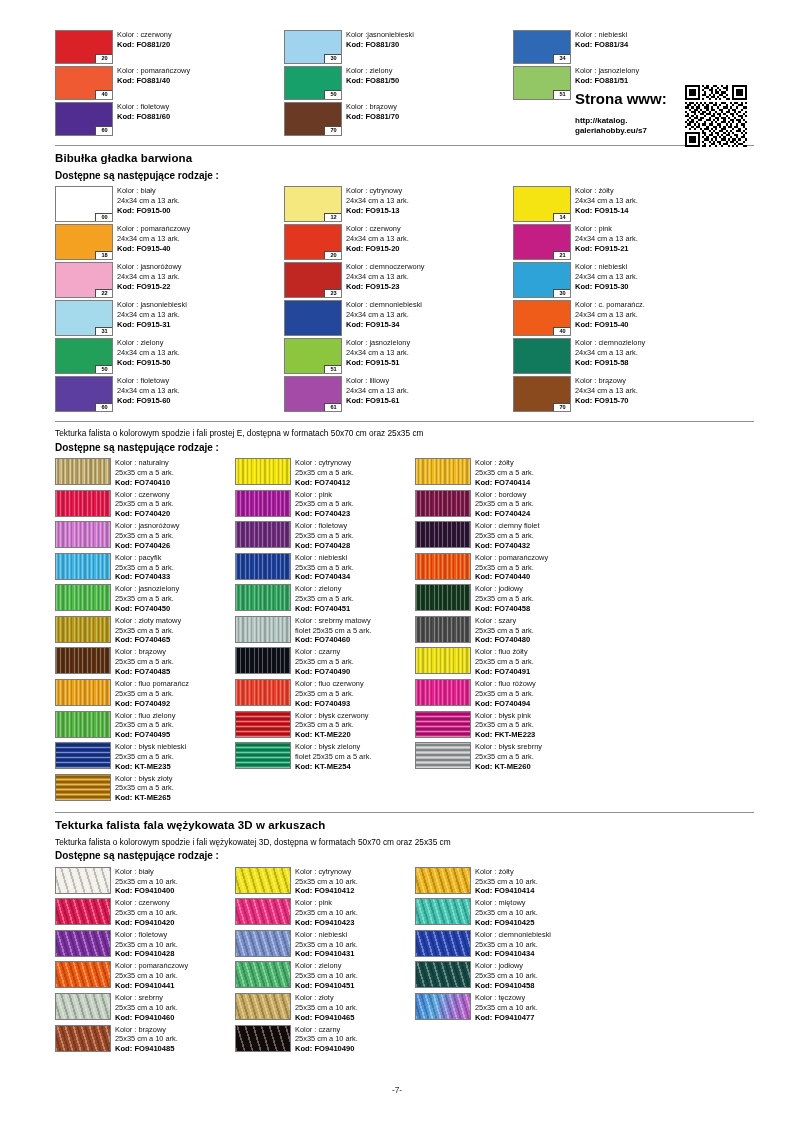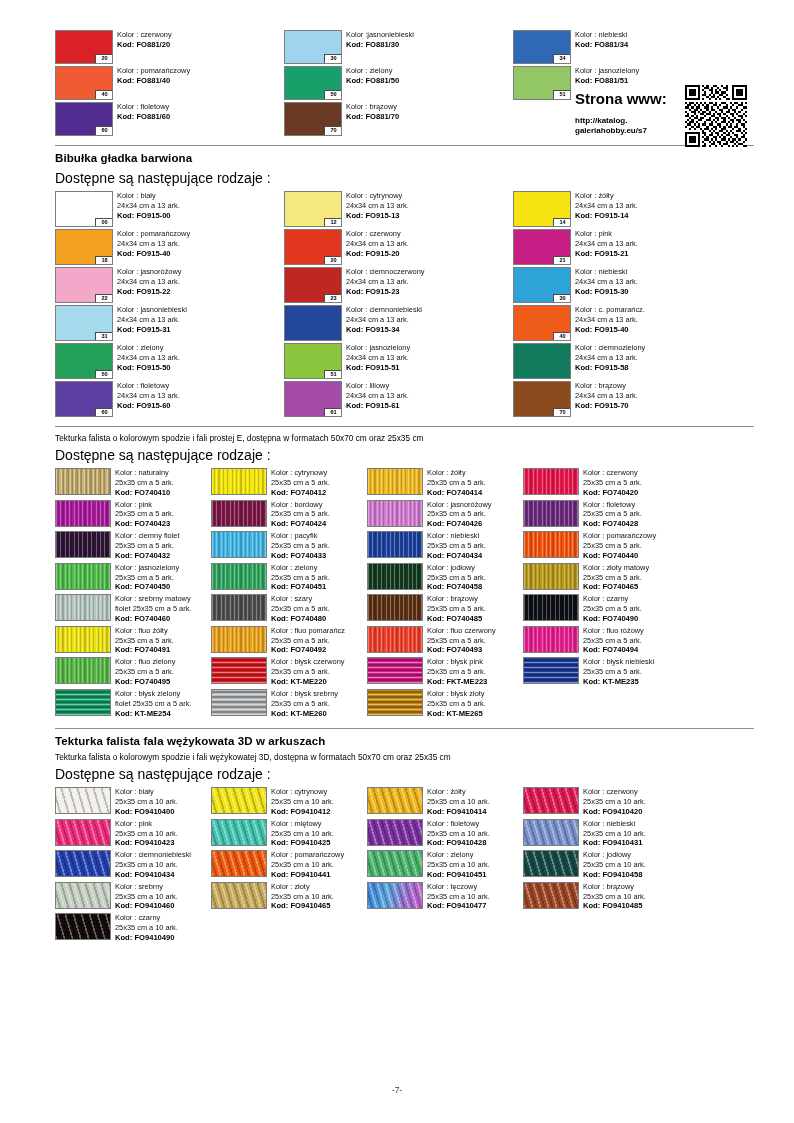--- a/index.html
+++ b/index.html
@@ -13,30 +13,30 @@
 
   
   .sec-title{
     font-size:11.5px;font-weight:bold;letter-spacing:.1px;
     margin:0 0 4px 0;line-height:1.2;
   }
   .sec-desc{
     font-size:8.3px;font-weight:normal;margin:0 0 3px 0;line-height:1.25;
   }
   .sec-avail{
-    font-size:14px;font-weight:normal;margin:0 0 4px 0;line-height:1.25;
+    font-size:10px;font-weight:bold;margin:0 0 4px 0;line-height:1.25;
   }
 
   
   .grid{display:flex;flex-wrap:wrap;align-content:flex-start;}
   .cell{display:flex;align-items:flex-start;box-sizing:border-box;}
 
   
   .g3 .cell{width:229px;margin-bottom:2px;}
-  .g4 .cell{width:156px;margin-bottom:2px;}
+  .g4 .cell{width:180px;margin-bottom:2px;}
 
   .sw-wrap{position:relative;flex:0 0 auto;margin-right:4px;}
   .swatch{
     position:relative;box-sizing:border-box;border:1px solid #7d7d7d;overflow:hidden;
   }
   .g3 .swatch{width:58px;height:36px;}
   .g4 .swatch{width:56px;height:27px;}
   .sec1 .swatch{width:58px;height:34px;}
 
   .badge{

